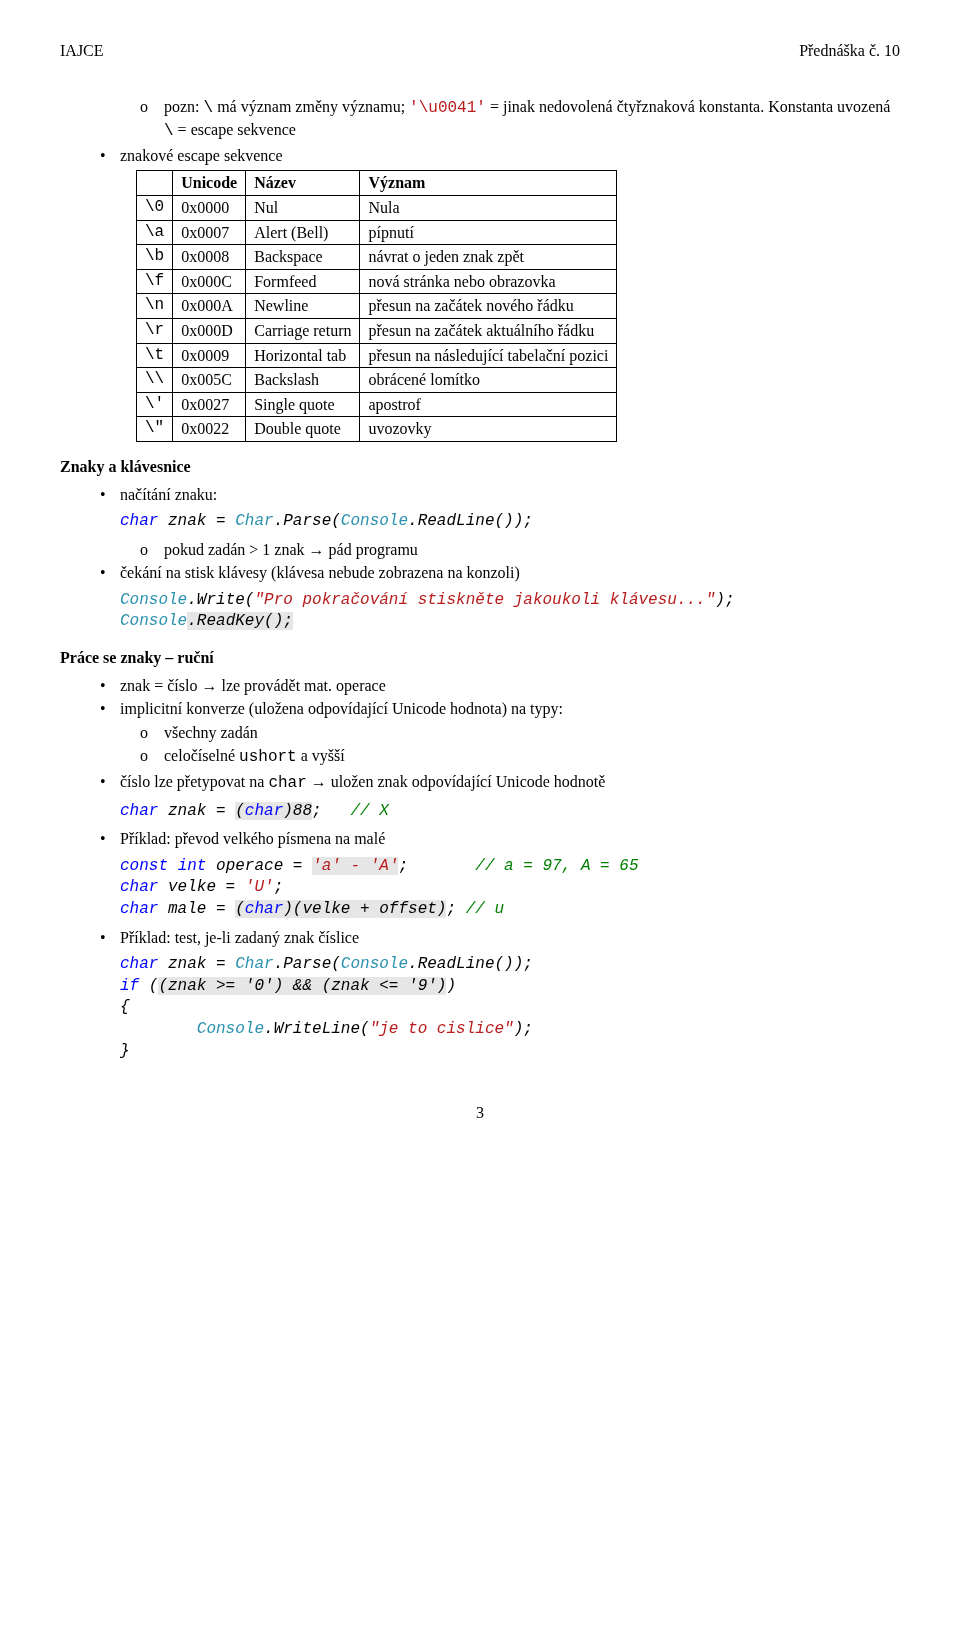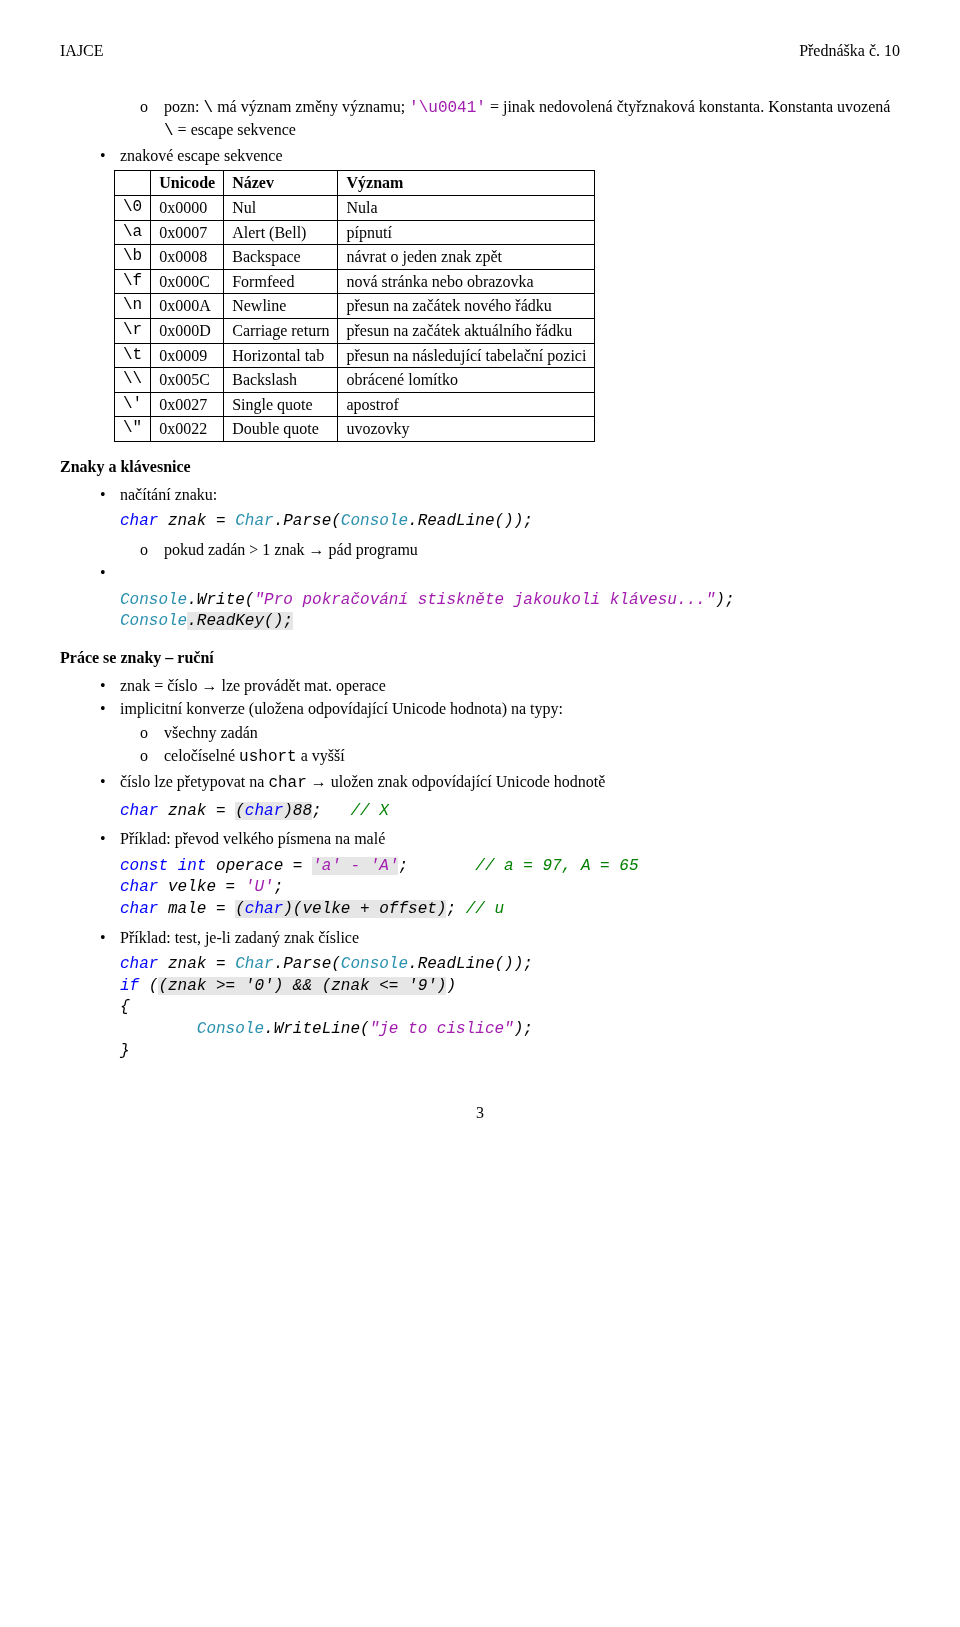--- a/index.html
+++ b/index.html
@@ -36,27 +36,27 @@
   }
   .sub-bullet-row .circ {
     width: 24px;
     flex-shrink: 0;
   }
   .mono {
     font-family: Consolas, "Courier New", monospace;
   }
   .blue { color: #0000ff; }
   .teal { color: #2b91af; }
-  .maroon { color: #a21caf; }
+  .maroon { color: #b91c1c; }
   .green { color: #008000; }
   .bggrey { background-color: #e6e6e6; }
 
   table.escape {
     border-collapse: collapse;
-    margin: 4px 0 10px 54px;
+    margin: 4px 0 10px 76px;
     padding-left: 20px;
   }
   table.escape th, table.escape td {
     border: 1px solid #000;
     padding: 1px 8px;
     text-align: left;
     vertical-align: top;
     font-family: "Times New Roman", Times, serif;
   }
   table.escape td.mono-cell {
@@ -187,20 +187,21 @@
 <div class="sub-bullet-block" style="margin-left:80px;">
   <div class="sub-bullet-row">
     <span class="circ">o</span>
     <span>pokud zadán &gt; 1 znak → pád programu</span>
   </div>
 </div>
 
 <div class="bullet-block">
   <div class="bullet-row">
     <span class="dot">•</span>
+    <span>čekání na stisk klávesy (klávesa nebude zobrazena na konzoli)</span>
   </div>
 </div>
 
 <div class="code-block"><span class="teal">Console</span><span>.Write(</span><span class="maroon">"Pro pokračování stiskněte jakoukoli klávesu..."</span><span>);</span>
 <span class="teal">Console</span><span class="bggrey">.ReadKey();</span></div>
 
 <div class="section-head">Práce se znaky – ruční</div>
 
 <div class="bullet-block">
   <div class="bullet-row">

